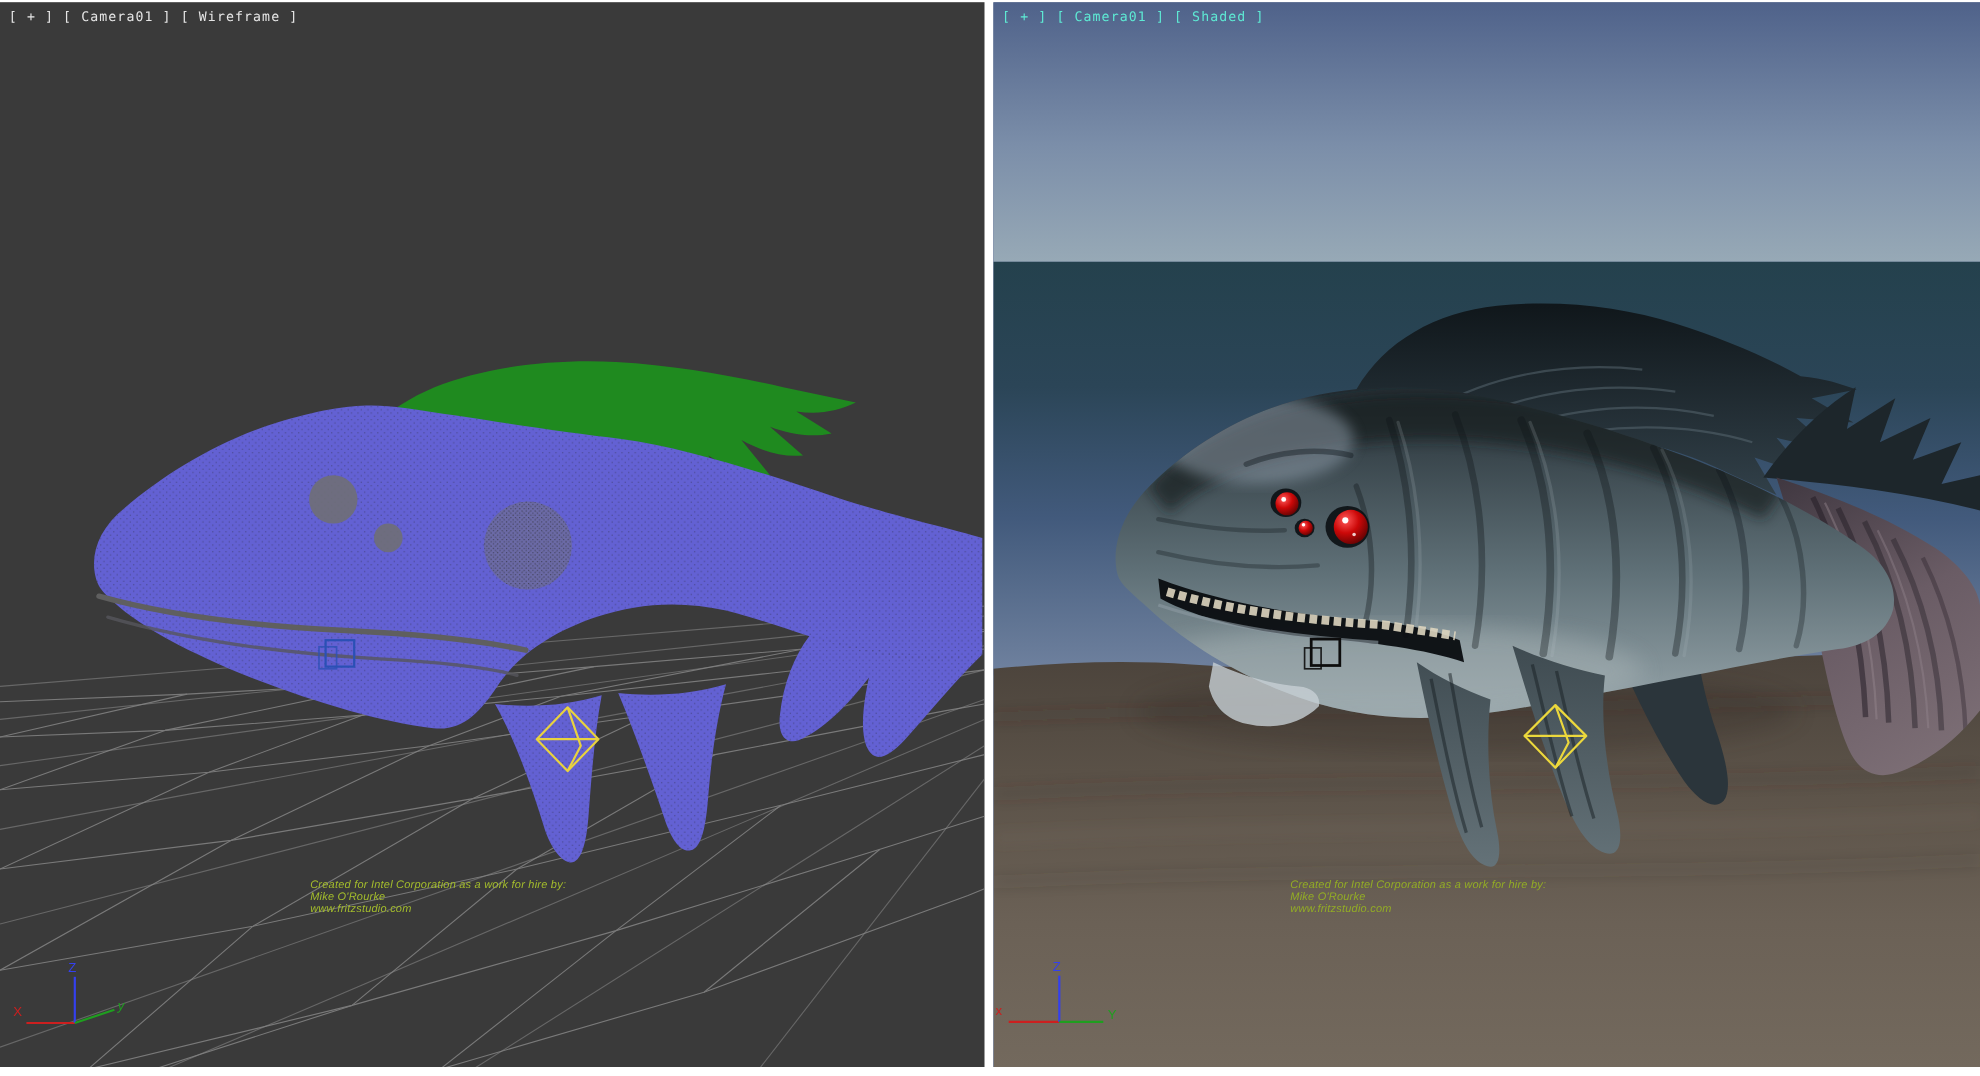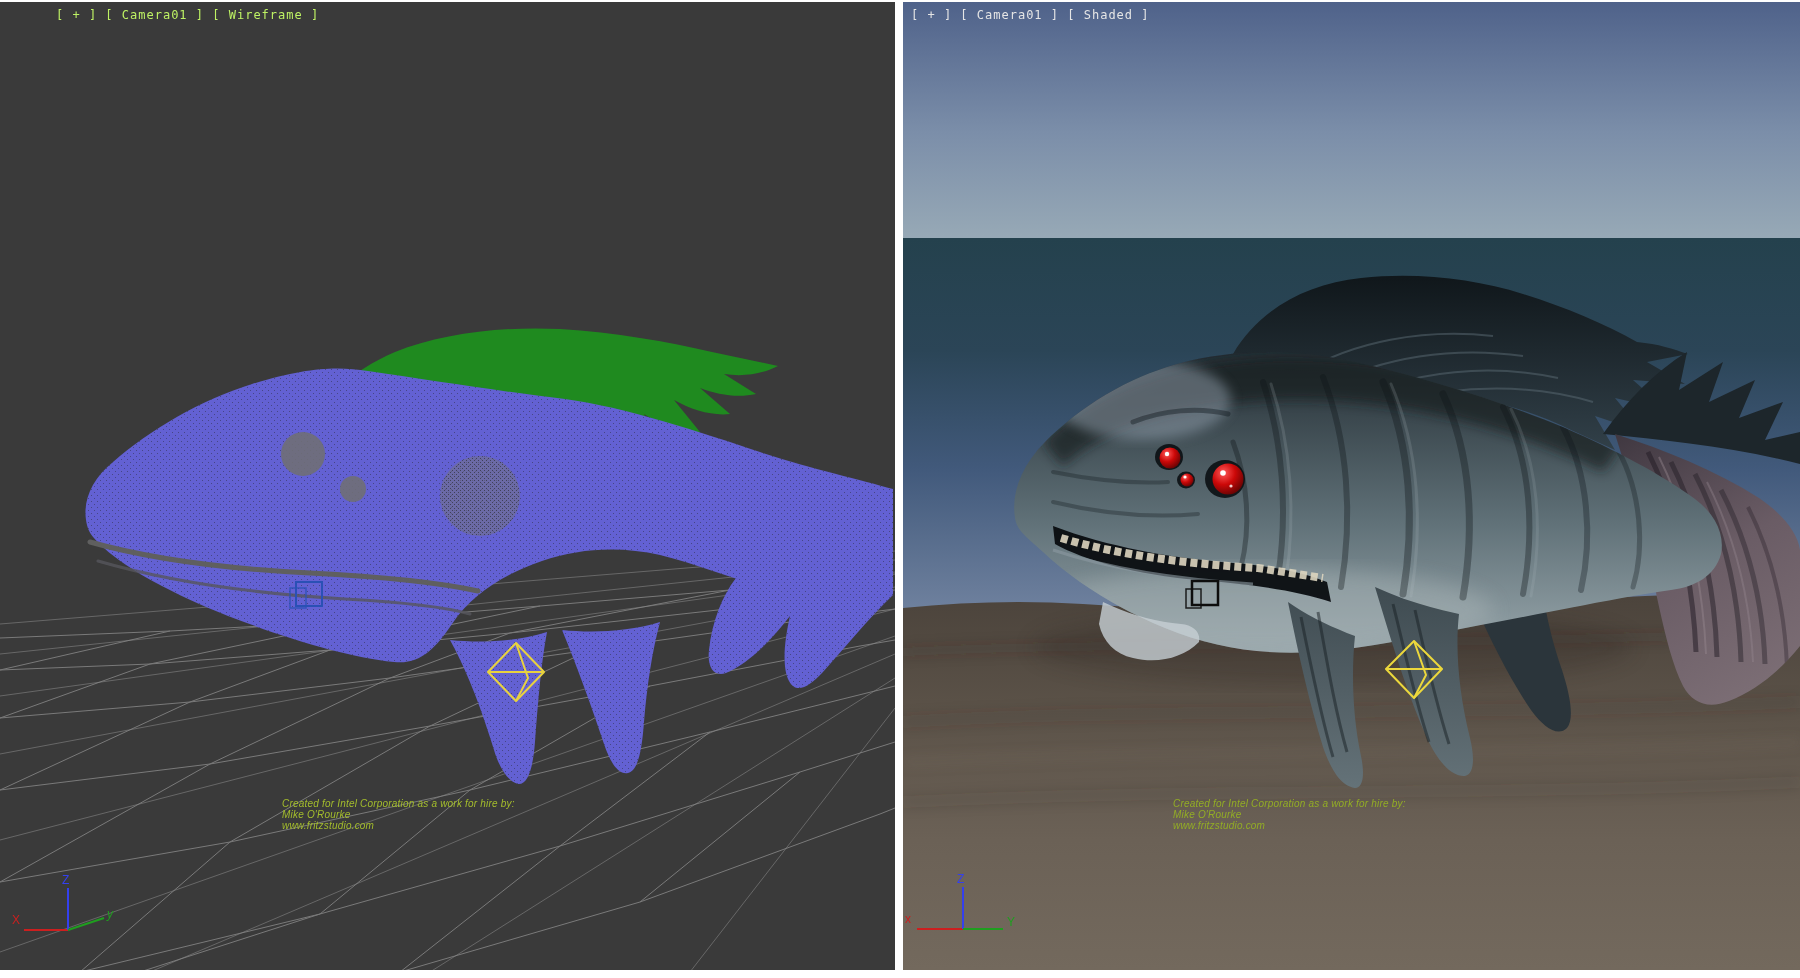--- a/index.html
+++ b/index.html
@@ -4,22 +4,22 @@
 <style>
   html,body{margin:0;padding:0;background:#ffffff;}
   #stage{position:relative;width:1800px;height:978px;background:#ffffff;overflow:hidden;
          font-family:"Liberation Sans",sans-serif;}
   .viewport{position:absolute;top:2px;height:968px;overflow:hidden;}
   #vp-left{left:0;width:895px;background:#3a3a3a;}
   #vp-right{left:903px;width:897px;background:#52658c;}
   .vp-label{position:absolute;top:6px;left:8px;z-index:5;
             font-family:"DejaVu Sans Mono",monospace;font-size:12px;letter-spacing:1px;
             cursor:default;user-select:none;}
-  #vp-left .vp-label{color:#bef264;margin-left:48px;}
-  #vp-right .vp-label{color:#e5e5e5;}
+  #vp-left .vp-label{color:#e5e5e5;}
+  #vp-right .vp-label{color:#5eead4;}
   svg{display:block;}
 </style>
 </head>
 <body>
 
 <div id="stage">
 
   <div class="viewport" id="vp-left">
     <div class="vp-label">[ + ] [ Camera01 ] [ Wireframe ]</div>
 

